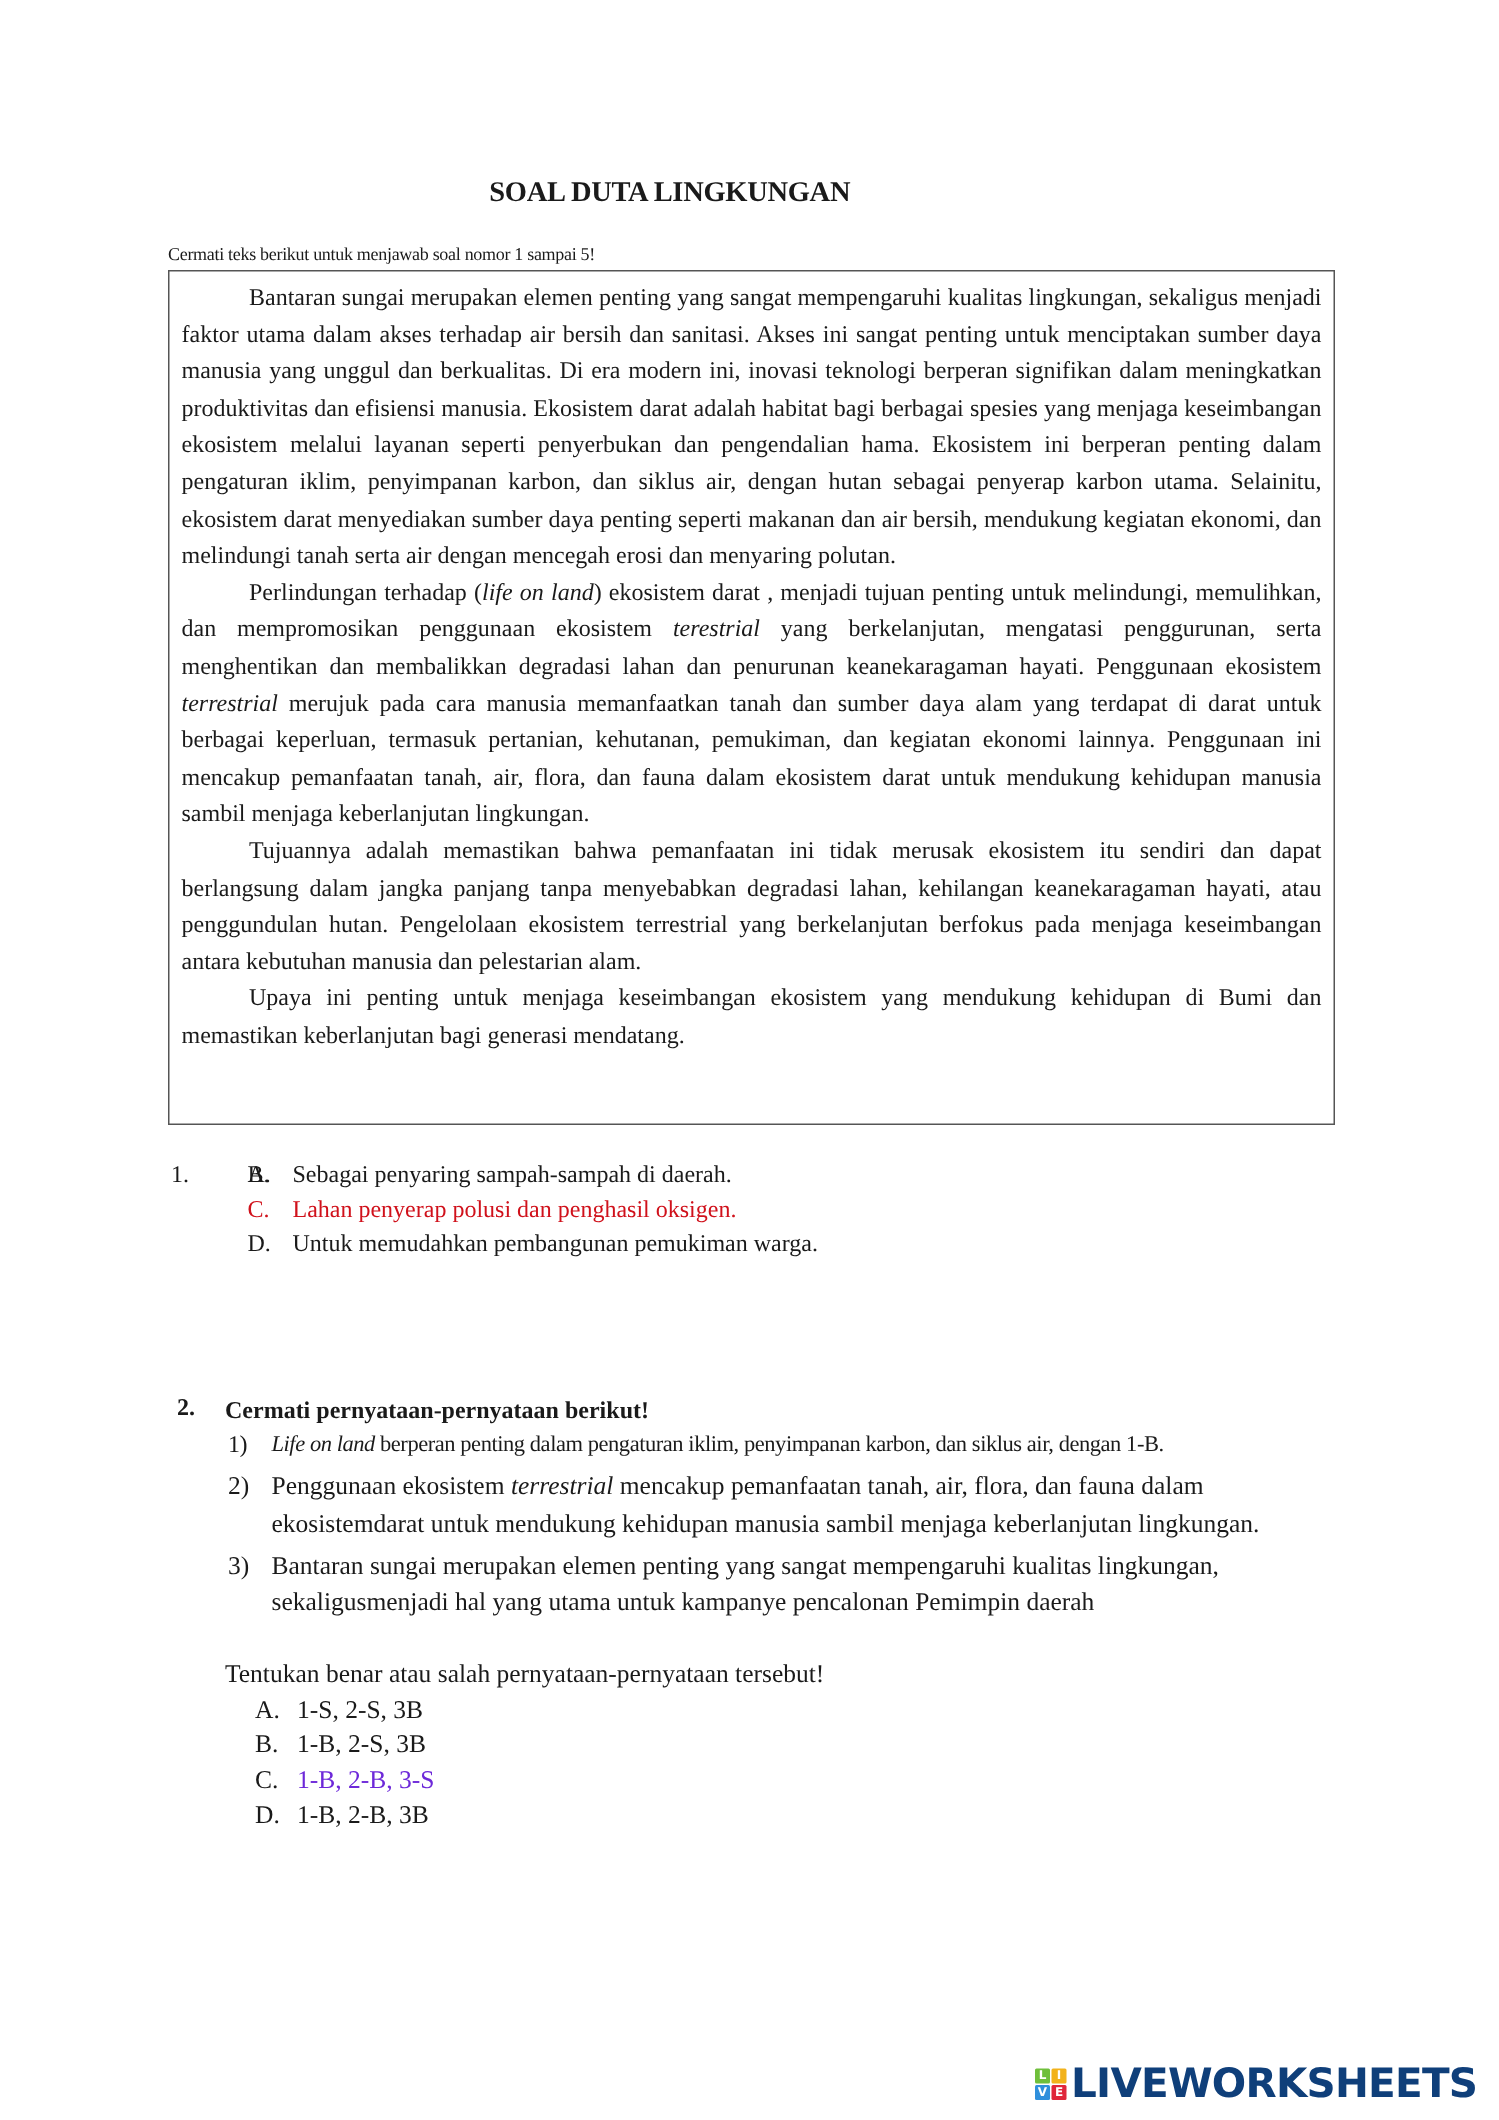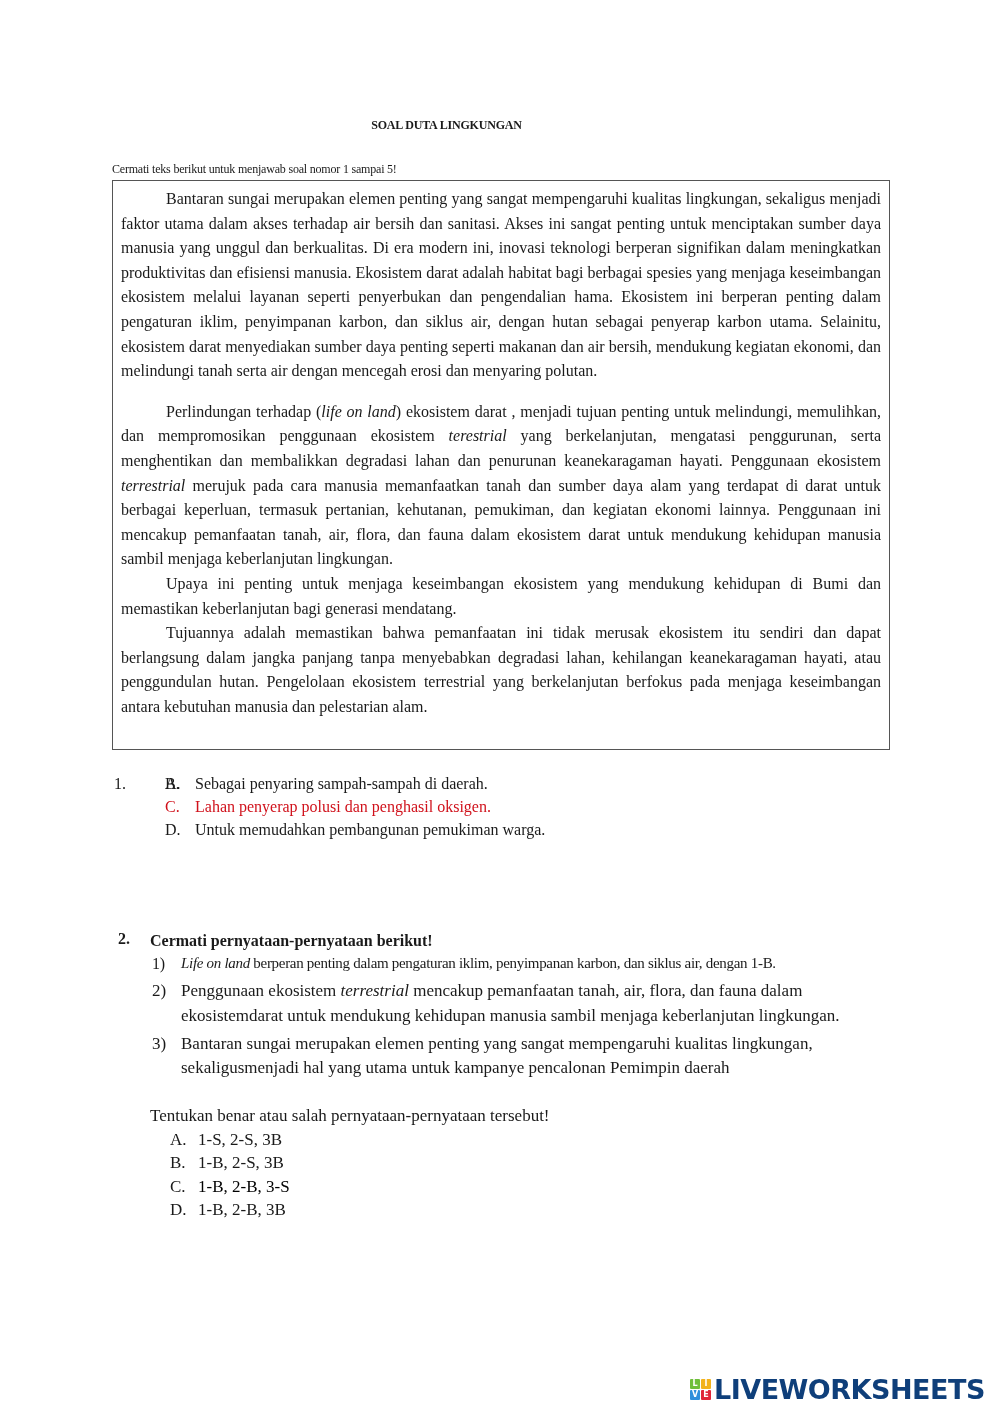--- a/index.html
+++ b/index.html
@@ -3,33 +3,33 @@
 <meta charset="utf-8">
 <style>
   html, body { margin: 0; padding: 0; background: #ffffff; }
   body {
     width: 999px; height: 1413px; position: relative; overflow: hidden;
     font-family: "Liberation Serif", "DejaVu Serif", serif;
     color: #1a1a1a;
   }
   .page-title {
     position: absolute; left: 0; width: 893px; top: 118px;
-    text-align: center; font-weight: bold; font-size: 12px; letter-spacing: -0.2px;
+    text-align: center; font-weight: bold; font-size: 19px; letter-spacing: -0.2px;
   }
   .instruction {
     position: absolute; left: 112px; top: 162px;
     font-weight: normal; font-size: 12px; letter-spacing: -0.2px;
   }
   .passage-box {
     position: absolute; left: 112px; top: 180px; width: 760px; height: 556px;
     border: 1.5px solid #555; padding: 6px 8px 6px 8px;
     font-size: 16px; line-height: 24.6px; text-align: justify;
   }
   .passage-box p { margin: 0; text-indent: 45px; }
-  .passage-box p.last-line-left { text-align-last: left; margin-top: 16px; }
+  .passage-box p.last-line-left { text-align-last: left; }
 
   .q1 { position: absolute; left: 114px; top: 773px; width: 752px; font-size: 16px; line-height: 22.5px; }
   .q1 .num { position: absolute; left: 0; top: 0; }
   .q1 .stem { margin-left: 29px; text-align: justify; }
   .opts { list-style: none; margin: 0; padding: 0; }
   .q1 .opts { margin-left: 51px; }
   .q1 .opts li { position: relative; padding-left: 30px; line-height: 22.8px; }
   .q1 .opts li .letter { position: absolute; left: 0; }
 
   .q2 { position: absolute; left: 118px; top: 930px; width: 760px; font-size: 16px; }
@@ -67,22 +67,22 @@
 </style>
 </head>
 <body>
 
 <div class="page-title">SOAL DUTA LINGKUNGAN</div>
 <div class="instruction">Cermati teks berikut untuk menjawab soal nomor 1 sampai 5!</div>
 
 <div class="passage-box">
   <p>Bantaran sungai merupakan elemen penting yang sangat mempengaruhi kualitas lingkungan, sekaligus menjadi faktor utama dalam akses terhadap air bersih dan sanitasi. Akses ini sangat penting untuk menciptakan sumber daya manusia yang unggul dan berkualitas. Di era modern ini, inovasi teknologi berperan signifikan dalam meningkatkan produktivitas dan efisiensi manusia. Ekosistem darat adalah habitat bagi berbagai spesies yang menjaga keseimbangan ekosistem melalui layanan seperti penyerbukan dan pengendalian hama. Ekosistem ini berperan penting dalam pengaturan iklim, penyimpanan karbon, dan siklus air, dengan hutan sebagai penyerap karbon utama. Selainitu, ekosistem darat menyediakan sumber daya penting seperti makanan dan air bersih, mendukung kegiatan ekonomi, dan melindungi tanah serta air dengan mencegah erosi dan menyaring polutan.</p>
   <p class="last-line-left"><span>Perlindungan terhadap (</span><i>life on land</i><span>) ekosistem darat , menjadi tujuan penting untuk melindungi, memulihkan, dan mempromosikan penggunaan ekosistem </span><i>terestrial</i><span> yang berkelanjutan, mengatasi penggurunan, serta menghentikan dan membalikkan degradasi lahan dan penurunan keanekaragaman hayati. Penggunaan ekosistem </span><i>terrestrial</i><span> merujuk pada cara manusia memanfaatkan tanah dan sumber daya alam yang terdapat di darat untuk berbagai keperluan, termasuk pertanian, kehutanan, pemukiman, dan kegiatan ekonomi lainnya. Penggunaan ini mencakup pemanfaatan tanah, air, flora, dan fauna dalam ekosistem darat untuk mendukung kehidupan manusia sambil menjaga keberlanjutan lingkungan.</span></p>
+  <p>Tujuannya adalah memastikan bahwa pemanfaatan ini tidak merusak ekosistem itu sendiri dan dapat berlangsung dalam jangka panjang tanpa menyebabkan degradasi lahan, kehilangan keanekaragaman hayati, atau penggundulan hutan. Pengelolaan ekosistem terrestrial yang berkelanjutan berfokus pada menjaga keseimbangan antara kebutuhan manusia dan pelestarian alam.</p>
   <p>Upaya ini penting untuk menjaga keseimbangan ekosistem yang mendukung kehidupan di Bumi dan memastikan keberlanjutan bagi generasi mendatang.</p>
-  <p>Tujuannya adalah memastikan bahwa pemanfaatan ini tidak merusak ekosistem itu sendiri dan dapat berlangsung dalam jangka panjang tanpa menyebabkan degradasi lahan, kehilangan keanekaragaman hayati, atau penggundulan hutan. Pengelolaan ekosistem terrestrial yang berkelanjutan berfokus pada menjaga keseimbangan antara kebutuhan manusia dan pelestarian alam.</p>
 </div>
 
 <div class="q1">
   <span class="num">1.</span>
   <ul class="opts">
     <li><span class="letter">A.</span></li>
     <li><span class="letter">B.</span><span>Sebagai penyaring sampah-sampah di daerah.</span></li>
     <li class="correct" style="color: rgb(208, 17, 27);"><span class="letter">C.</span><span>Lahan penyerap polusi dan penghasil oksigen.</span></li>
     <li><span class="letter">D.</span><span>Untuk memudahkan pembangunan pemukiman warga.</span></li>
   </ul>
@@ -93,21 +93,21 @@
   <div class="head">Cermati pernyataan-pernyataan berikut!</div>
   <ul class="stmts">
     <li class="s1"><span class="n">1)</span><i>Life on land</i><span> berperan penting dalam pengaturan iklim, penyimpanan karbon, dan siklus air, dengan 1-B.</span></li>
     <li class="s2"><span class="n">2)</span><span>Penggunaan ekosistem </span><i>terrestrial</i><span> mencakup pemanfaatan tanah, air, flora, dan fauna dalam ekosistemdarat untuk mendukung kehidupan manusia sambil menjaga keberlanjutan lingkungan.</span></li>
     <li class="s3"><span class="n">3)</span><span>Bantaran sungai merupakan elemen penting yang sangat mempengaruhi kualitas lingkungan, sekaligusmenjadi hal yang utama untuk kampanye pencalonan Pemimpin daerah</span></li>
   </ul>
   <div class="prompt">Tentukan benar atau salah pernyataan-pernyataan tersebut!</div>
   <ul class="opts">
     <li><span class="letter">A.</span><span>1-S, 2-S, 3B</span></li>
     <li><span class="letter">B.</span><span>1-B, 2-S, 3B</span></li>
-    <li><span class="letter">C.</span><span class="correct" style="color: #000000;">1-B, 2-B, 3-S</span></li>
+    <li><span class="letter">C.</span><span class="correct" style="color: #6d28d9;">1-B, 2-B, 3-S</span></li>
     <li><span class="letter">D.</span><span>1-B, 2-B, 3B</span></li>
   </ul>
 </div>
 
 <div class="brand">
   <div class="tiles">
     <span class="tile" style="background: rgb(111, 191, 59);">L</span>
     <span class="tile" style="background: rgb(242, 178, 27);">I</span>
     <span class="tile" style="background: rgb(47, 143, 220);">V</span>
     <span class="tile" style="background: rgb(224, 38, 58);">E</span>

